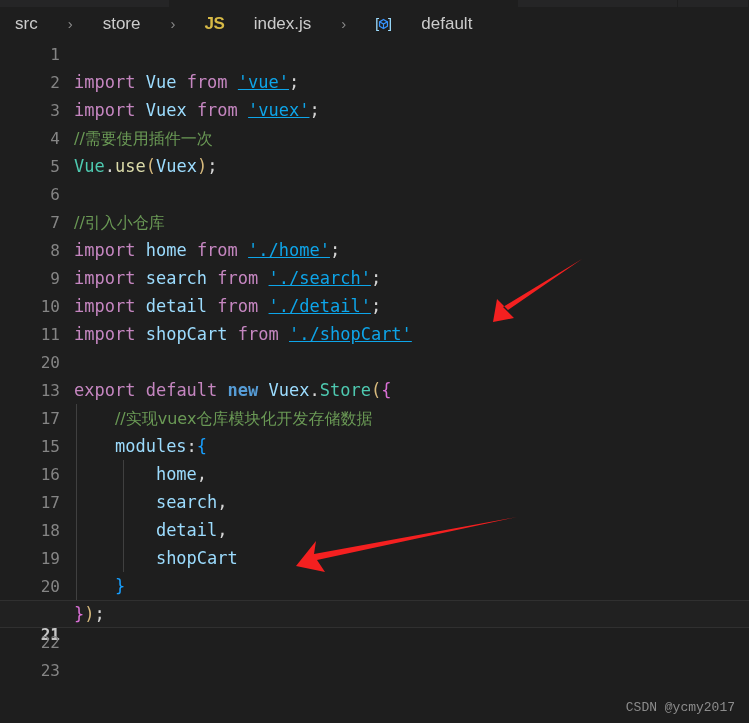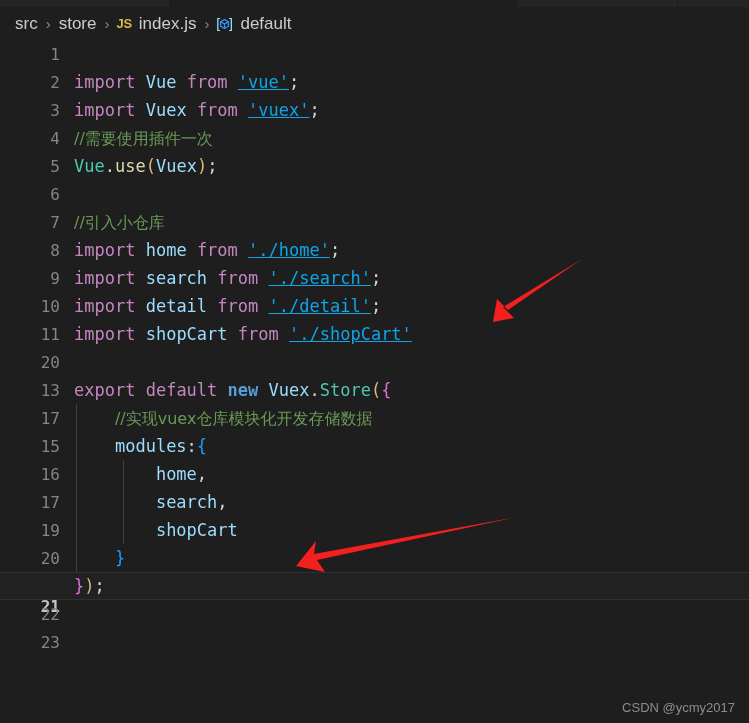--- a/index.html
+++ b/index.html
@@ -46,34 +46,35 @@
     height: 33px;
     background: #1e1e1e;
     display: flex;
     align-items: center;
     padding-left: 14px;
     box-sizing: border-box;
     font-family: "Liberation Sans", sans-serif;
     font-size: 17px;
     color: #a9a9a9;
     white-space: nowrap;
+    gap: 22px;
   }
   .bc-item {
     color: #cccccc;
     padding: 0 1px;
   }
   .bc-sep {
     color: #8a8a8a;
     margin: 0 7px;
     font-size: 15px;
   }
   .bc-icon-js {
     color: #d7ba46;
     font-weight: bold;
-    font-size: 13px;
+    font-size: 17px;
     font-family: "Liberation Sans", sans-serif;
     margin-right: 6px;
     letter-spacing: -0.3px;
   }
   .bc-icon-sym {
     display: inline-flex;
     align-items: center;
     margin-right: 6px;
     position: relative;
     top: 1px;
@@ -166,21 +167,21 @@
     height: 723px;
     pointer-events: none;
   }
 
   
   .watermark {
     position: absolute;
     right: 14px;
     bottom: 8px;
     color: #8c8c8c;
-    font-family: Liberation Sans, sans-serif;
+    font-family: Liberation Mono, monospace;
     font-size: 13px;
     user-select: none;
   }
 </style>
 </head>
 <body>
 
 <div id="app">
 
   <div class="tabstrip">
@@ -289,20 +290,24 @@
     <div class="line">
       <span class="lineno">16</span>
       <span class="code"><span class="guide g1"></span><span class="guide g2"></span>        <span class="t-var">home</span><span class="t-punc">,</span></span>
     </div>
 
     <div class="line">
       <span class="lineno">17</span>
       <span class="code"><span class="guide g1"></span><span class="guide g2"></span>        <span class="t-var">search</span><span class="t-punc">,</span></span>
     </div>
 
+    <div class="line">
+      <span class="lineno">18</span>
+      <span class="code"><span class="guide g1"></span><span class="guide g2"></span>        <span class="t-var">detail</span><span class="t-punc">,</span></span>
+    </div>
 
     <div class="line">
       <span class="lineno">19</span>
       <span class="code"><span class="guide g1"></span><span class="guide g2"></span>        <span class="t-var">shopCart</span></span>
     </div>
 
     <div class="line">
       <span class="lineno">20</span>
       <span class="code"><span class="guide g1"></span>    <span class="t-paren-b">}</span></span>
     </div>

